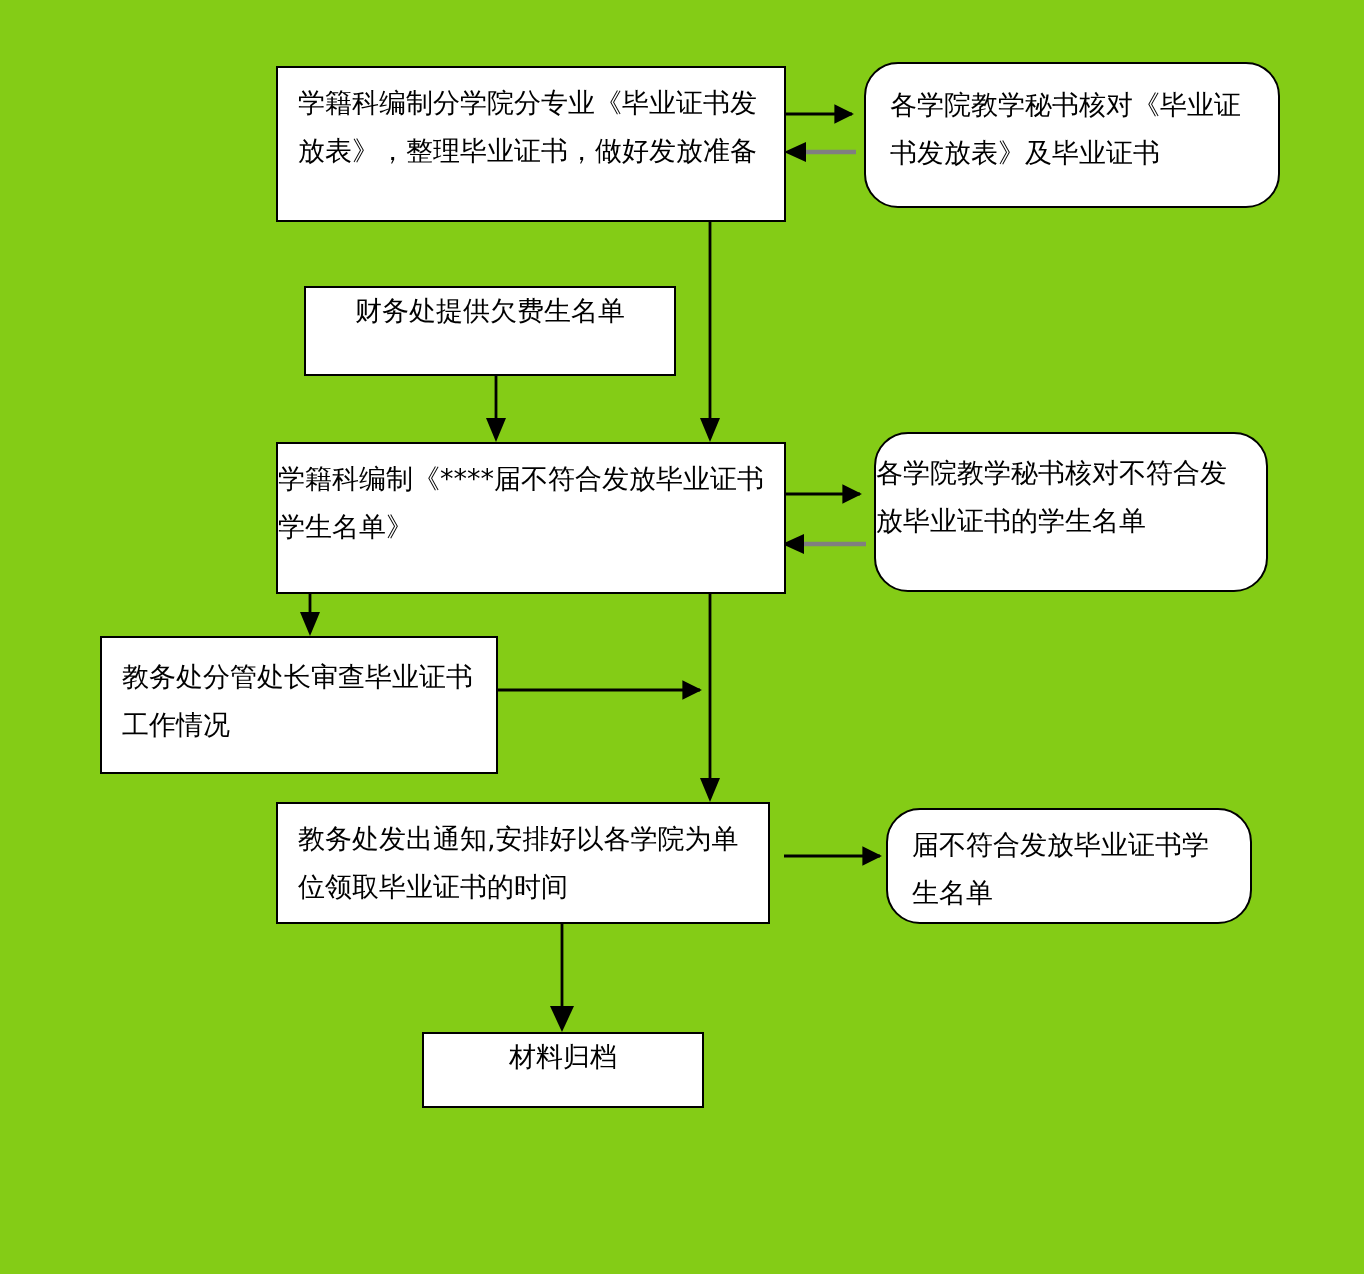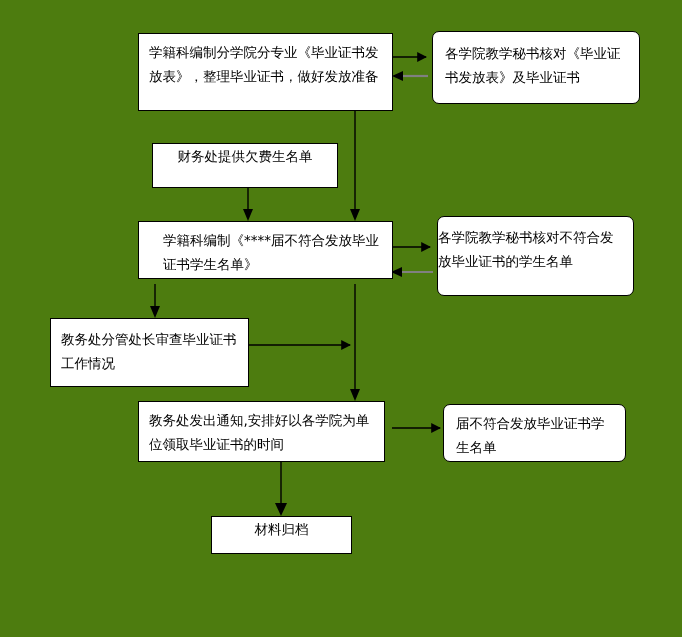--- a/index.html
+++ b/index.html
@@ -8,42 +8,42 @@
     padding: 0;
     background: #ffffff;
   }
   body {
     font-family: "DejaVu Sans", "Liberation Sans", sans-serif;
   }
   #flow-canvas {
     position: relative;
     width: 682px;
     height: 637px;
-    background: #4d7c0f;
+    background: #84cc16;
     overflow: hidden;
   }
   #edge-layer {
     position: absolute;
     left: 0;
     top: 0;
     width: 682px;
     height: 637px;
     pointer-events: none;
   }
   .node {
     position: absolute;
     box-sizing: border-box;
     background: #ffffff;
     border: 1px solid #000000;
     display: flex;
     align-items: flex-start;
     z-index: 2;
   }
   .node.rounded {
-    border-radius: 7px;
+    border-radius: 17px;
   }
   .node .node-text {
     display: block;
     width: 100%;
     font-family: "DejaVu Sans", "Liberation Sans", sans-serif;
     font-size: 13.5px;
     line-height: 24px;
     color: #000000;
     letter-spacing: 0px;
     white-space: pre-wrap;
@@ -131,21 +131,21 @@
   </div>
 
   <div class="node rounded pad-left" style="left:432px; top:31px; width:208px; height:73px; padding:9px 8px 0 12px;">
     <span class="node-text">各学院教学秘书核对《毕业证书发放表》及毕业证书</span>
   </div>
 
   <div class="node center-text" style="left:152px; top:143px; width:186px; height:45px;">
     <span class="node-text">财务处提供欠费生名单</span>
   </div>
 
-  <div class="node pad-left" style="left:138px; top:221px; width:255px; height:58px; padding:6px 8px 0 24px;">
+  <div class="node pad-left" style="left:138px; top:221px; width:255px; height:76px; padding:6px 8px 0 0;">
     <span class="node-text">学籍科编制《****届不符合发放毕业证书学生名单》</span>
   </div>
 
   <div class="node rounded pad-left" style="left:437px; top:216px; width:197px; height:80px; padding:8px 8px 0 0;">
     <span class="node-text">各学院教学秘书核对不符合发放毕业证书的学生名单</span>
   </div>
 
   <div class="node pad-left" style="left:50px; top:318px; width:199px; height:69px; padding:8px 8px 0 10px;">
     <span class="node-text">教务处分管处长审查毕业证书工作情况</span>
   </div>

